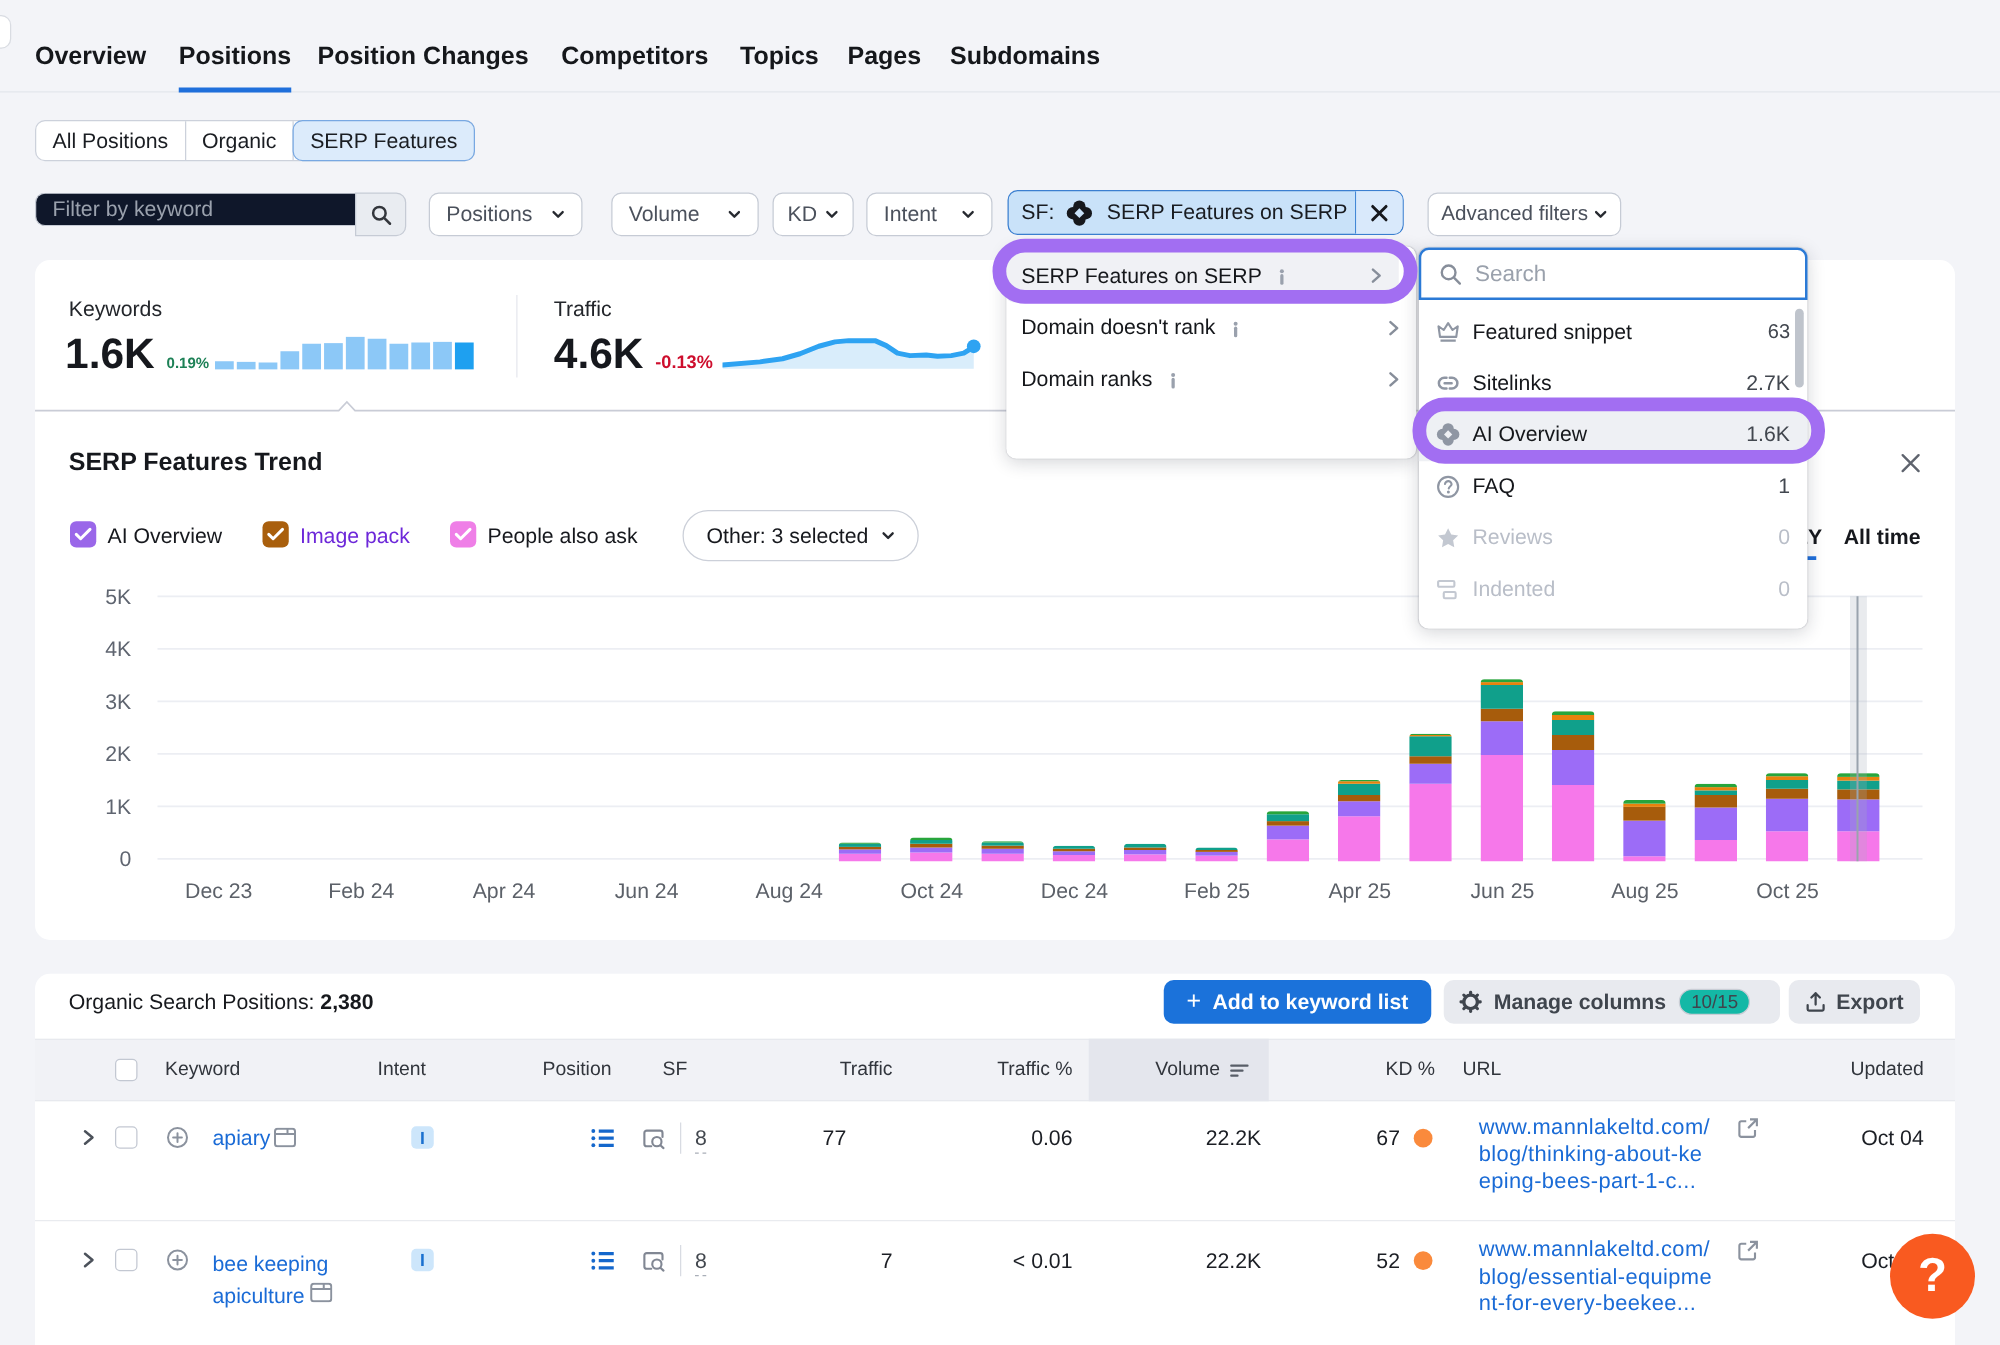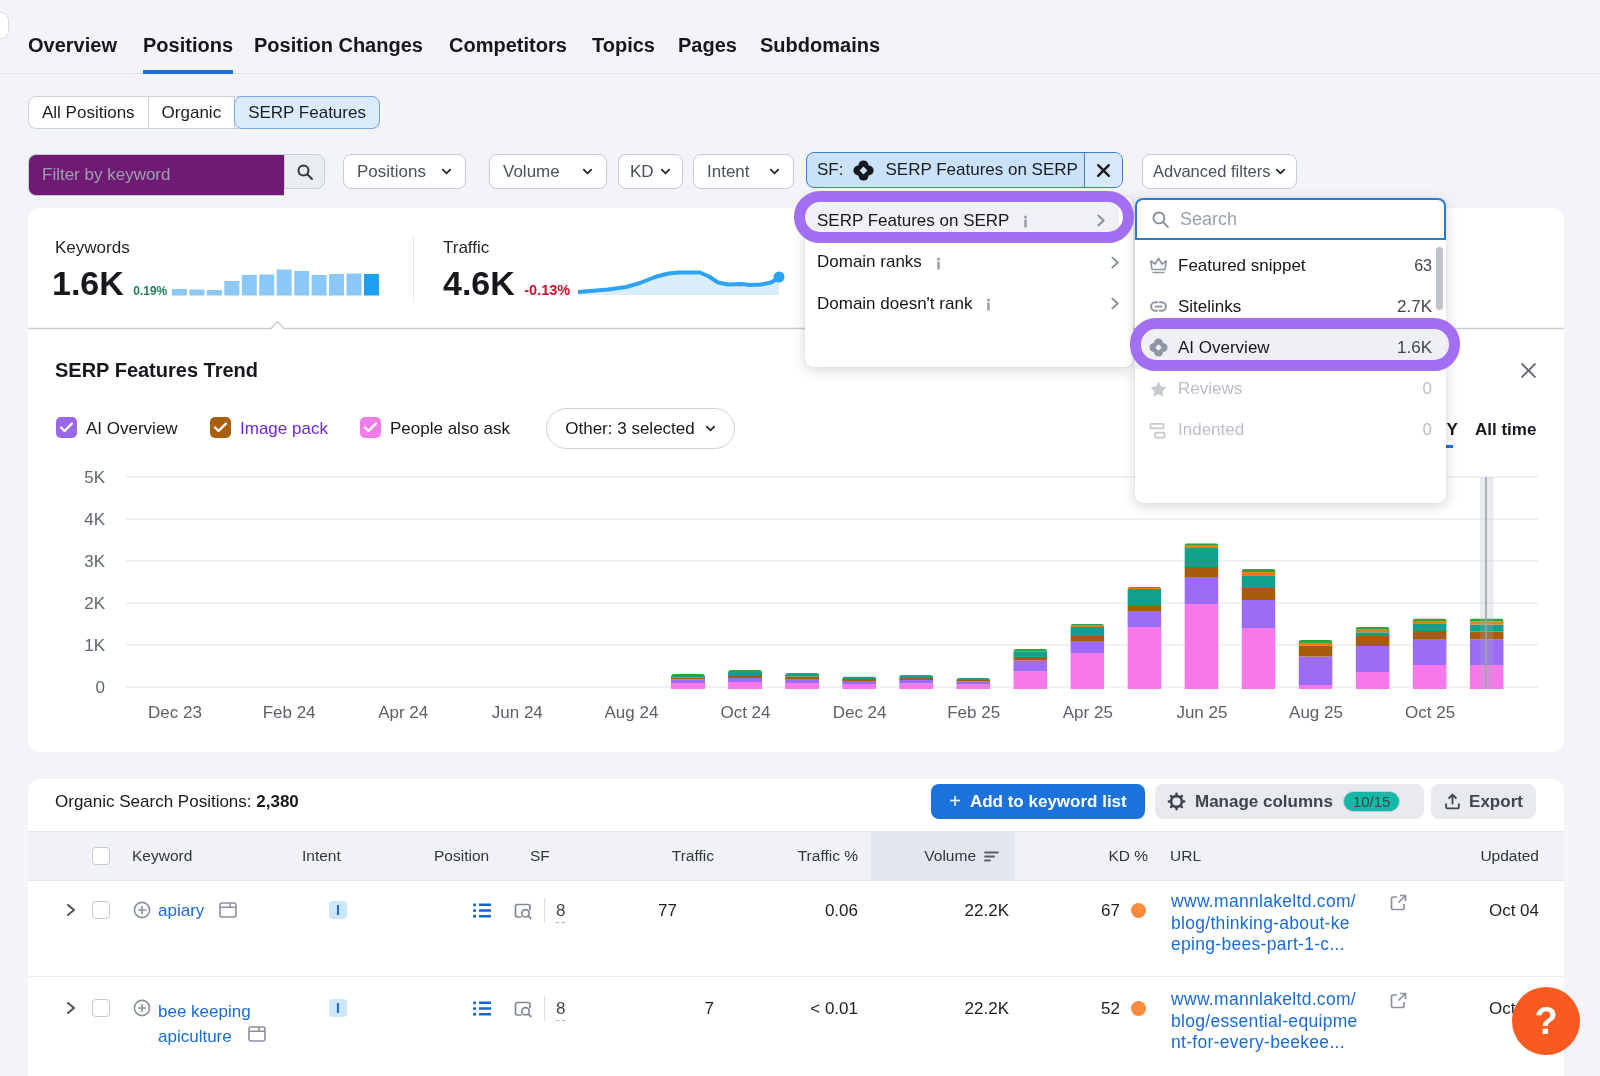--- a/index.html
+++ b/index.html
@@ -11,36 +11,36 @@
 .navtab:nth-child(1){min-width:94px;} .navtab:nth-child(2){min-width:89px;} .navtab:nth-child(3){min-width:174px;} .navtab:nth-child(4){min-width:122px;} .navtab:nth-child(5){min-width:65px;} .navtab:nth-child(6){min-width:61px;} .navtab:nth-child(7){min-width:123px;}
 .navtab { font-size:20px; font-weight:700; color:#15171b; padding-bottom:13px; border-bottom:4px solid transparent; white-space:nowrap;margin-top:44px; }
 .navtab.active { border-bottom-color:#1f6fdb; }
 .navline { position:absolute; left:0; top:73px; width:1600px; height:1px; background:#e4e6eb; }
 
 .seg { position:absolute; left:28px; top:96px; height:33px; display:flex; background:#fff; border:1px solid #ccd1db; border-radius:8px; }
 .segbtn { font-size:17px; color:#1a1d22; padding:0 13px; display:flex; align-items:center; border-right:1px solid #ccd1db; }
 .segbtn:last-child { border-right:none; }
 .segbtn.sel { background:#dcebfb; border:1px solid #78a8e2; border-radius:8px; margin:-1px; height:33px; border-right:1px solid #78a8e2; }
 
-.finput { position:absolute; left:28px; top:154px; width:256px; height:42px; background:#701a75; border:1px solid #c6cbd5; border-right:none; border-radius:8px 0 0 8px; display:flex; align-items:center; padding-left:13px; font-size:17px; color:#9aa1ad; }
+.finput { position:absolute; left:28px; top:154px; width:256px; height:27px; background:#0f172a; border:1px solid #c6cbd5; border-right:none; border-radius:8px 0 0 8px; display:flex; align-items:center; padding-left:13px; font-size:17px; color:#9aa1ad; }
 .fsearch { position:absolute; left:284px; top:154px; width:41px; height:35px; background:#e9ecf1; border:1px solid #c6cbd5; border-radius:0 8px 8px 0; display:flex; align-items:center; justify-content:center; }
 .drop { position:absolute; top:154px; height:35px; background:#fff; border:1px solid #c6cbd5; border-radius:8px; display:flex; align-items:center; justify-content:space-between; font-size:17px; color:#4b515c; padding:0 13px; }
 .chev { width:11px; height:11px; flex:none; }
 
 .chip { position:absolute; left:806px; top:152px; width:317px; height:36px; background:#c9e2f9; border:1px solid #3b7fd0; border-radius:8px; display:flex; align-items:center; font-size:17px; color:#191c21; }
 
 .panel { position:absolute; background:#fff; border-radius:8px; box-shadow:0 3px 14px rgba(30,35,48,0.18), 0 0 1px rgba(30,35,48,0.2); }
 .mitem { height:41.5px; display:flex; align-items:center; padding:0 12px; font-size:17px; color:#15171b; }
 .minfo { margin-left:9px; margin-top:2px; }
 .march { margin-left:auto; }
 .ring { position:absolute; border:11px solid #a26ef2; border-radius:26px; }
 
 .hlabel { font-size:15.5px; color:#31353c; position:absolute; }
 .num { font-size:17px; color:#1b1e24; position:absolute; text-align:right; }
-.blue { color:#1a6bd6; }
+.blue { color:#1a6bd6;margin-left:12px; }
 .cbx { position:absolute; width:18px; height:18px; border:1px solid #c3c8d2; border-radius:4px; background:#fff; }
 .rowchev { position:absolute; width:14px; height:14px; }
 </style>
 </head>
 <body>
 
 <div class="abs" style="left:-8px; top:12px; width:17px; height:27px; background:#fff; border:1px solid #d9dce2; border-radius:8px;"></div>
 <div class="navline"></div>
 <div class="navtabs">
   <div class="navtab">Overview</div>
@@ -472,30 +472,30 @@
 <div class="panel" style="left:805px; top:197px; width:328px; height:170px; padding-top:3px;">
   <div class="mitem" style="background:#f0f1f5; border-radius:6px; margin-right:14px;">SERP Features on SERP
     <svg class="minfo" width="15" height="15" viewBox="0 0 15 15">
         <circle cx="7.5" cy="3" r="1.6" fill="#9aa1ad"></circle>
         <path d="M7.5 6.5v6" stroke="#9aa1ad" stroke-width="2.6" stroke-linecap="round"></path>
       </svg>
     <svg class="march" width="13" height="13" viewBox="0 0 12 12">
         <path d="M4 1.5l5 4.5-5 4.5" fill="none" stroke="#878e9a" stroke-width="1.8" stroke-linecap="round" stroke-linejoin="round"></path>
       </svg>
   </div>
-  <div class="mitem">Domain ranks
+  <div class="mitem">Domain doesn't rank
     <svg class="minfo" width="15" height="15" viewBox="0 0 15 15">
         <circle cx="7.5" cy="3" r="1.6" fill="#9aa1ad"></circle>
         <path d="M7.5 6.5v6" stroke="#9aa1ad" stroke-width="2.6" stroke-linecap="round"></path>
       </svg>
     <svg class="march" width="13" height="13" viewBox="0 0 12 12">
         <path d="M4 1.5l5 4.5-5 4.5" fill="none" stroke="#878e9a" stroke-width="1.8" stroke-linecap="round" stroke-linejoin="round"></path>
       </svg>
   </div>
-  <div class="mitem">Domain doesn't rank
+  <div class="mitem">Domain ranks
     <svg class="minfo" width="15" height="15" viewBox="0 0 15 15">
         <circle cx="7.5" cy="3" r="1.6" fill="#9aa1ad"></circle>
         <path d="M7.5 6.5v6" stroke="#9aa1ad" stroke-width="2.6" stroke-linecap="round"></path>
       </svg>
     <svg class="march" width="13" height="13" viewBox="0 0 12 12">
         <path d="M4 1.5l5 4.5-5 4.5" fill="none" stroke="#878e9a" stroke-width="1.8" stroke-linecap="round" stroke-linejoin="round"></path>
       </svg>
   </div>
 </div>
 
@@ -531,20 +531,29 @@
             <circle cx="9.5" cy="14" r="4.5"></circle>
             <circle cx="5" cy="9.5" r="4.5"></circle>
           </g>
           <path d="M9.5 6.2L12.8 9.5 9.5 12.8 6.2 9.5Z" fill="#eef0f4"></path>
         </svg>
         <span style="margin-left:10px; font-size:17px; color:#15171b; flex:1;">AI Overview</span>
         <span style="font-size:17px; color:#42474f;">1.6K</span>
       </div>
       <div style="height:41.2px; display:flex; align-items:center; padding:0 14px; ">
         <svg width="19" height="19" viewBox="0 0 19 19">
+          <circle cx="9.5" cy="9.5" r="8" fill="none" stroke="#8f96a3" stroke-width="1.7"></circle>
+          <path d="M7 7.2a2.6 2.6 0 115.2.6c-.5 1.4-2.2 1.6-2.2 3" fill="none" stroke="#8f96a3" stroke-width="1.7" stroke-linecap="round"></path>
+          <circle cx="9.7" cy="13.6" r="1.2" fill="#8f96a3"></circle>
+        </svg>
+        <span style="margin-left:10px; font-size:17px; color:#15171b; flex:1;">FAQ</span>
+        <span style="font-size:17px; color:#42474f;">1</span>
+      </div>
+      <div style="height:41.2px; display:flex; align-items:center; padding:0 14px; ">
+        <svg width="19" height="19" viewBox="0 0 19 19">
           <path d="M9.5 1.5l2.5 5 5.5.8-4 3.9.9 5.5-4.9-2.6-4.9 2.6.9-5.5-4-3.9 5.5-.8z" fill="#c3c8d1"></path>
         </svg>
         <span style="margin-left:10px; font-size:17px; color:#b9bec8; flex:1;">Reviews</span>
         <span style="font-size:17px; color:#b9bec8;">0</span>
       </div>
       <div style="height:41.2px; display:flex; align-items:center; padding:0 14px; ">
         <svg width="19" height="19" viewBox="0 0 19 19">
           <rect x="1.5" y="2.8" width="13" height="4.6" rx="1" fill="none" stroke="#c3c8d1" stroke-width="1.7"></rect>
           <rect x="6" y="11.6" width="9.5" height="5" rx="1" fill="none" stroke="#c3c8d1" stroke-width="1.7"></rect>
         </svg>

